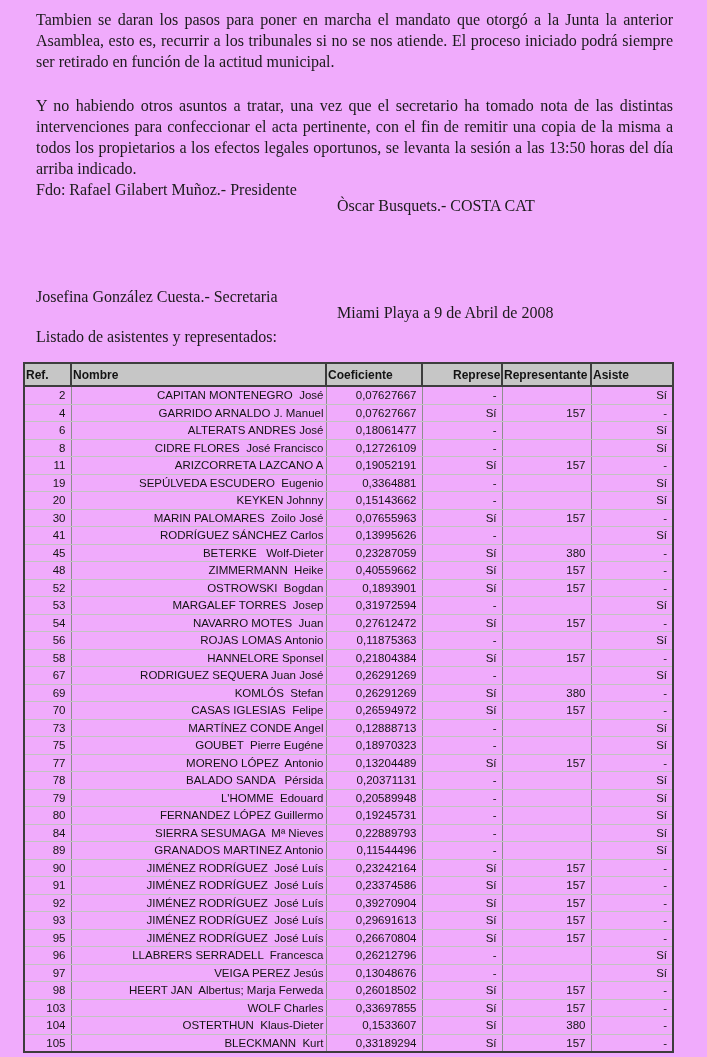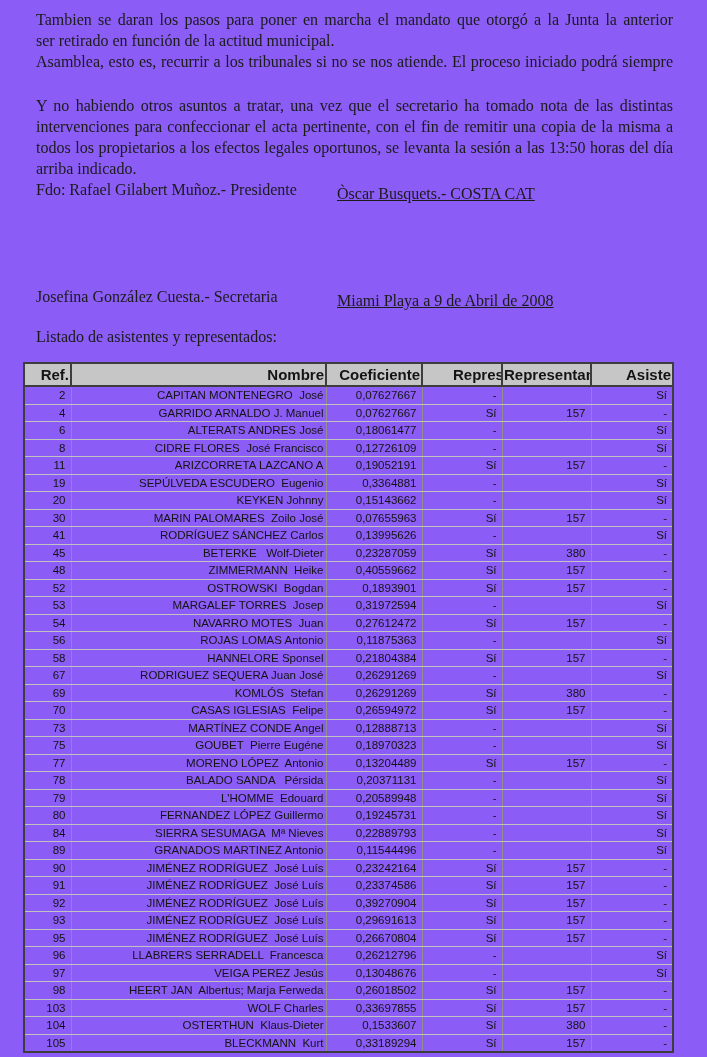--- a/index.html
+++ b/index.html
@@ -1,39 +1,39 @@
 <!DOCTYPE html>
 <html><head>
 <meta charset="utf-8">
 <style>
   html,body { margin:0; padding:0; background:#ffffff; }
   .page {
     position:relative;
     width:707px; height:1057px;
-    background:#8b5cf6;
+    background:#f0abfc;
     color:#1b1b1b;
     font-family:"Liberation Serif", serif;
     overflow:hidden;
   }
 
   
   .body-text {
     position:absolute; left:36px; top:9px; width:637px;
     font-size:16px; line-height:21px;
   }
   .para { margin:0; }
   .para + .para { margin-top:23px; }
   .jline {
     text-align:justify;
     text-align-last:justify;
     white-space:nowrap;
   }
   .jline.last { text-align-last:left; }
   .sigline { position:relative; white-space:nowrap; }
-  .tabbed { position:absolute; left:301px; top:4px; white-space:nowrap;text-decoration:underline; }
+  .tabbed { position:absolute; left:301px; top:16px; white-space:nowrap; }
 
   .secretary-line {
     position:absolute; left:36px; top:286px; width:637px;
     font-size:16px; line-height:21px; white-space:nowrap;
   }
   .list-title {
     position:absolute; left:36px; top:326px;
     font-size:16px; line-height:21px; white-space:nowrap;
   }
 
@@ -49,21 +49,21 @@
   }
   .attendees col.c-ref          { width:47px; }
   .attendees col.c-nombre       { width:255px; }
   .attendees col.c-coeficiente  { width:96px; }
   .attendees col.c-representado { width:80px; }
   .attendees col.c-representante{ width:89px; }
   .attendees col.c-asiste       { width:82px; }
 
   .attendees thead th {
     height:21px;
-    font-size:15px; font-weight:bold; text-align:right;
+    font-size:12px; font-weight:bold; text-align:left;
     border:2px solid #3d3d3d;
     padding:0 1px;
     overflow:hidden;
   }
   .attendees tbody td {
     height:16.5px;
     padding:0 5px 0 2px;
     text-align:right;
     border-right:1px solid #8f8f8f;
     border-left:1px solid #8f8f8f;
@@ -78,22 +78,22 @@
   .attendees tbody tr:last-child td { border-bottom:none; }
 </style>
 </head>
 <body>
 
 <div class="page">
 
   <div class="body-text">
     <div class="para">
       <div class="jline">Tambien se daran los pasos para poner en marcha el mandato que otorgó a la Junta la anterior</div>
+      <div class="jline">Asamblea, esto es, recurrir a los tribunales si no se nos atiende. El proceso iniciado podrá siempre</div>
       <div class="jline last">ser retirado en función de la actitud municipal.</div>
-      <div class="jline">Asamblea, esto es, recurrir a los tribunales si no se nos atiende. El proceso iniciado podrá siempre</div>
     </div>
     <div class="para">
       <div class="jline">Y no habiendo otros asuntos a tratar, una vez que el secretario ha tomado nota de las distintas</div>
       <div class="jline">intervenciones para confeccionar el acta pertinente, con el fin de remitir una copia de la misma a</div>
       <div class="jline">todos los propietarios a los efectos legales oportunos, se levanta la sesión a las 13:50 horas del día</div>
       <div class="jline last">arriba indicado.</div>
       <div class="sigline">
         <span>Fdo: Rafael Gilabert Muñoz.- Presidente</span>
         <span class="tabbed">Òscar Busquets.- COSTA CAT</span>
       </div>

